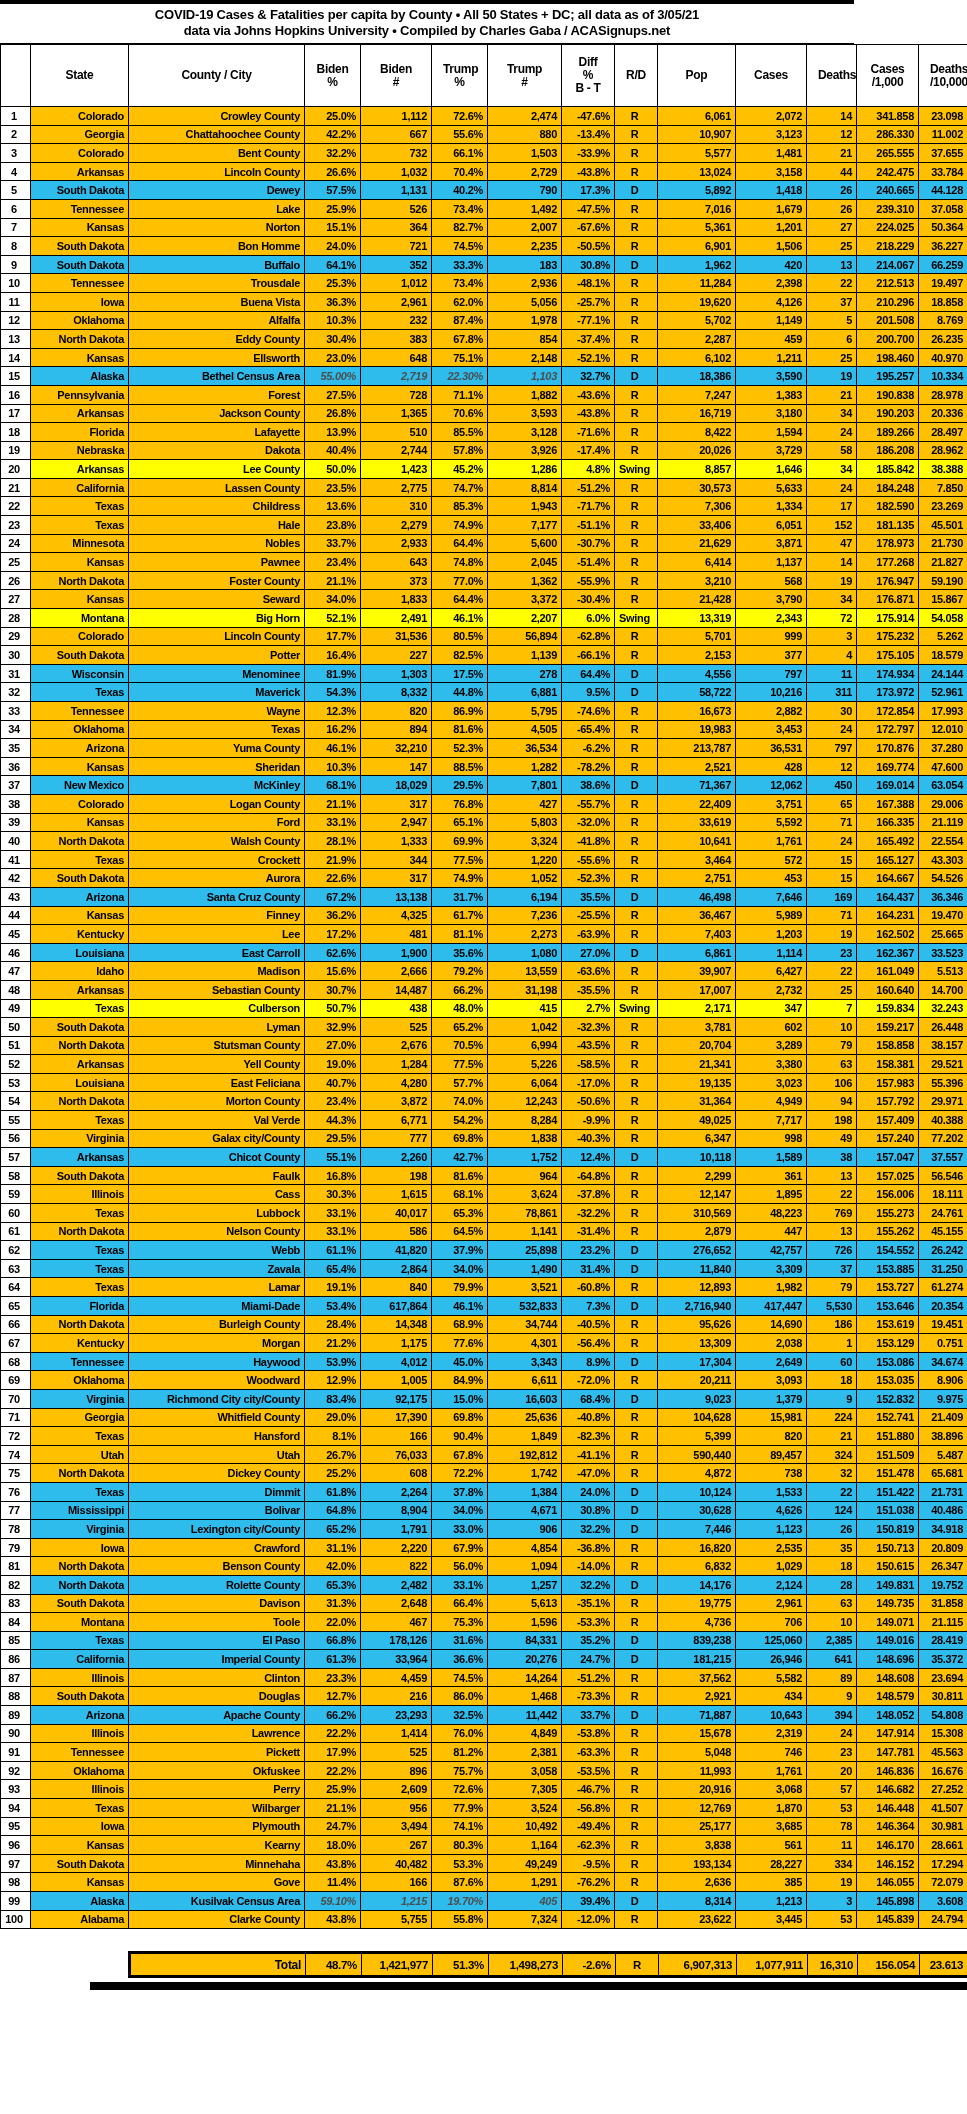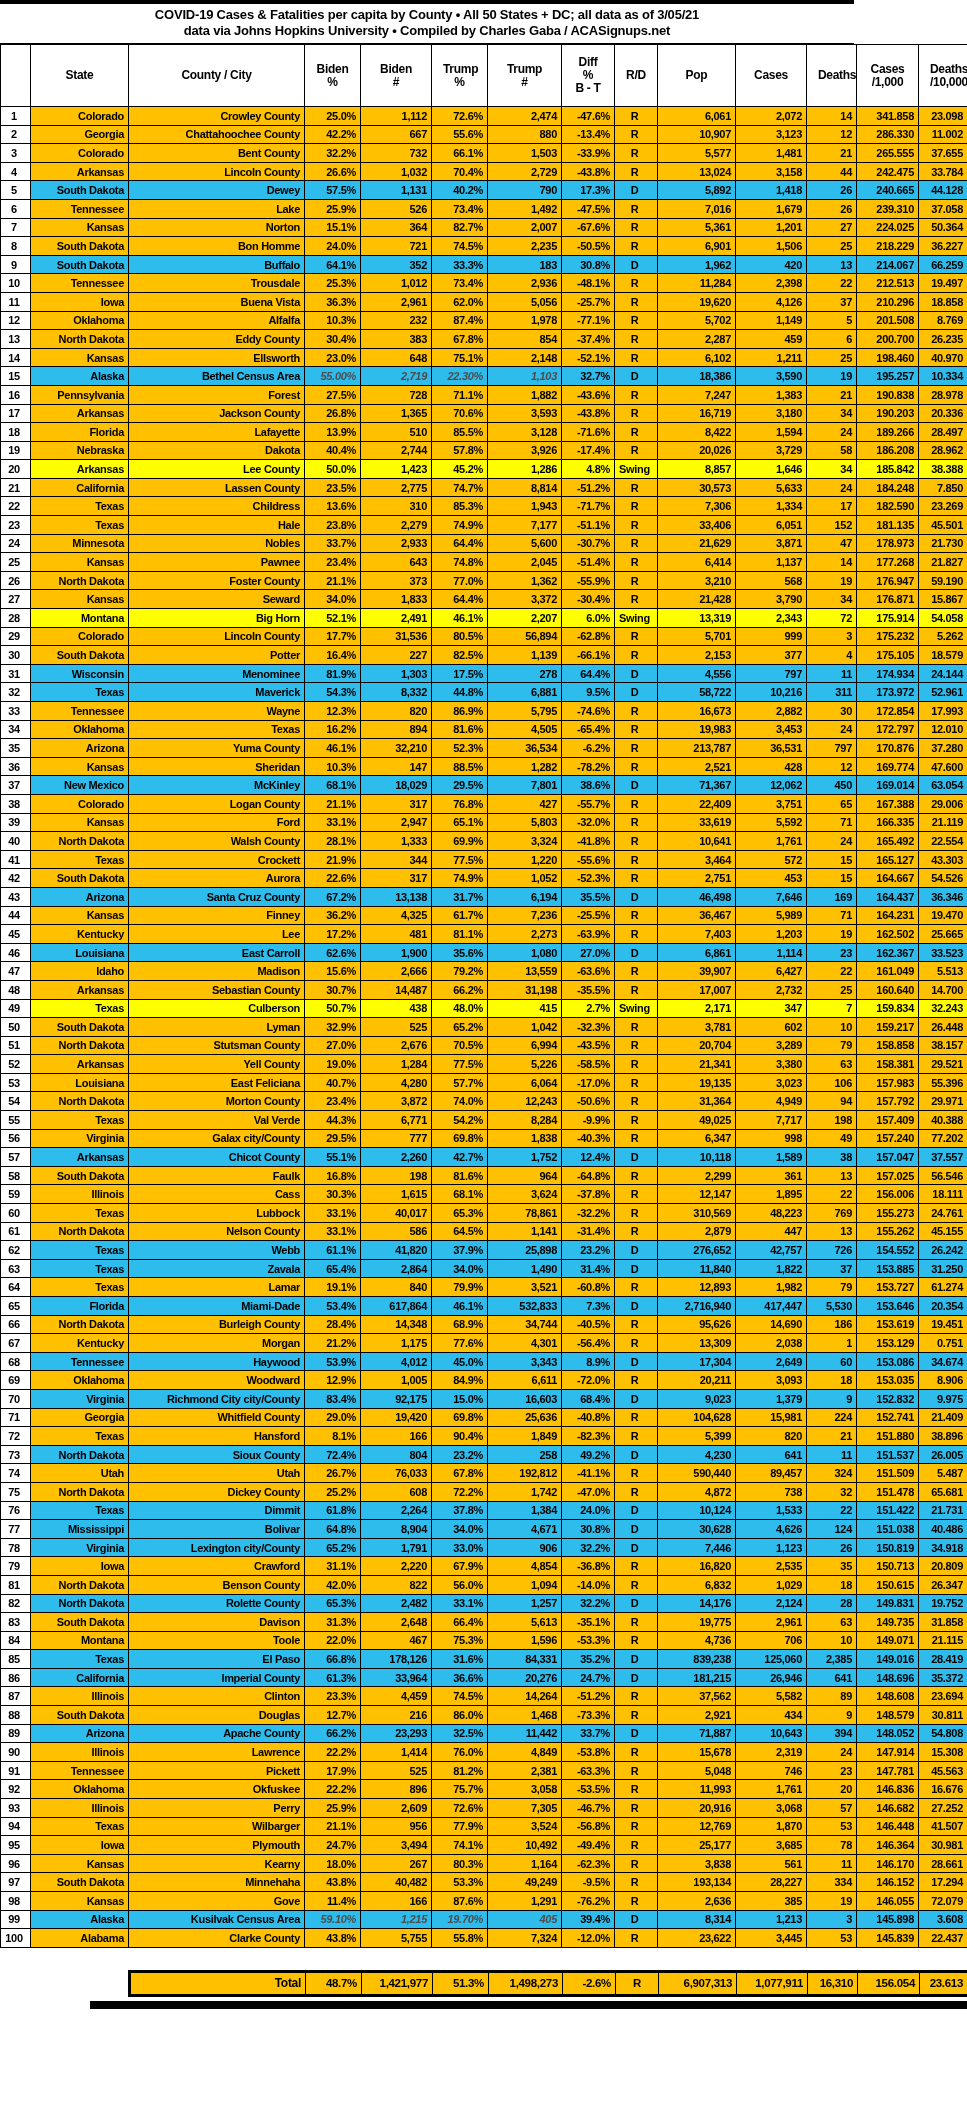--- a/index.html
+++ b/index.html
@@ -1090,21 +1090,21 @@
           <td class="c0">63</td>
           <td class="c1">Texas</td>
           <td class="c2">Zavala</td>
           <td class="c3">65.4%</td>
           <td class="c4">2,864</td>
           <td class="c5">34.0%</td>
           <td class="c6">1,490</td>
           <td class="c7">31.4%</td>
           <td class="c8">D</td>
           <td class="c9">11,840</td>
-          <td class="c10">1,822</td>
+          <td class="c10">3,309</td>
           <td class="c11">37</td>
           <td class="c12">153.885</td>
           <td class="c13">31.250</td>
         </tr>
         <tr class="row-r">
           <td class="c0">64</td>
           <td class="c1">Texas</td>
           <td class="c2">Lamar</td>
           <td class="c3">19.1%</td>
           <td class="c4">840</td>
@@ -1212,21 +1212,21 @@
           <td class="c10">1,379</td>
           <td class="c11">9</td>
           <td class="c12">152.832</td>
           <td class="c13">9.975</td>
         </tr>
         <tr class="row-r">
           <td class="c0">71</td>
           <td class="c1">Georgia</td>
           <td class="c2">Whitfield County</td>
           <td class="c3">29.0%</td>
-          <td class="c4">19,420</td>
+          <td class="c4">17,390</td>
           <td class="c5">69.8%</td>
           <td class="c6">25,636</td>
           <td class="c7">-40.8%</td>
           <td class="c8">R</td>
           <td class="c9">104,628</td>
           <td class="c10">15,981</td>
           <td class="c11">224</td>
           <td class="c12">152.741</td>
           <td class="c13">21.409</td>
         </tr>
@@ -1238,36 +1238,20 @@
           <td class="c4">166</td>
           <td class="c5">90.4%</td>
           <td class="c6">1,849</td>
           <td class="c7">-82.3%</td>
           <td class="c8">R</td>
           <td class="c9">5,399</td>
           <td class="c10">820</td>
           <td class="c11">21</td>
           <td class="c12">151.880</td>
           <td class="c13">38.896</td>
-        </tr>
-        <tr class="row-d">
-          <td class="c0">73</td>
-          <td class="c1">North Dakota</td>
-          <td class="c2">Sioux County</td>
-          <td class="c3">72.4%</td>
-          <td class="c4">804</td>
-          <td class="c5">23.2%</td>
-          <td class="c6">258</td>
-          <td class="c7">49.2%</td>
-          <td class="c8">D</td>
-          <td class="c9">4,230</td>
-          <td class="c10">641</td>
-          <td class="c11">11</td>
-          <td class="c12">151.537</td>
-          <td class="c13">26.005</td>
         </tr>
         <tr class="row-r">
           <td class="c0">74</td>
           <td class="c1">Utah</td>
           <td class="c2">Utah</td>
           <td class="c3">26.7%</td>
           <td class="c4">76,033</td>
           <td class="c5">67.8%</td>
           <td class="c6">192,812</td>
           <td class="c7">-41.1%</td>
@@ -1669,21 +1653,21 @@
           <td class="c3">43.8%</td>
           <td class="c4">5,755</td>
           <td class="c5">55.8%</td>
           <td class="c6">7,324</td>
           <td class="c7">-12.0%</td>
           <td class="c8">R</td>
           <td class="c9">23,622</td>
           <td class="c10">3,445</td>
           <td class="c11">53</td>
           <td class="c12">145.839</td>
-          <td class="c13">22.437</td>
+          <td class="c13">24.794</td>
         </tr>
       </tbody>
   </table>
 
   <div class="gap-row"></div>
 
   <table class="total">
     <colgroup>
       <col style="width:176px">
         <col style="width:56px">

